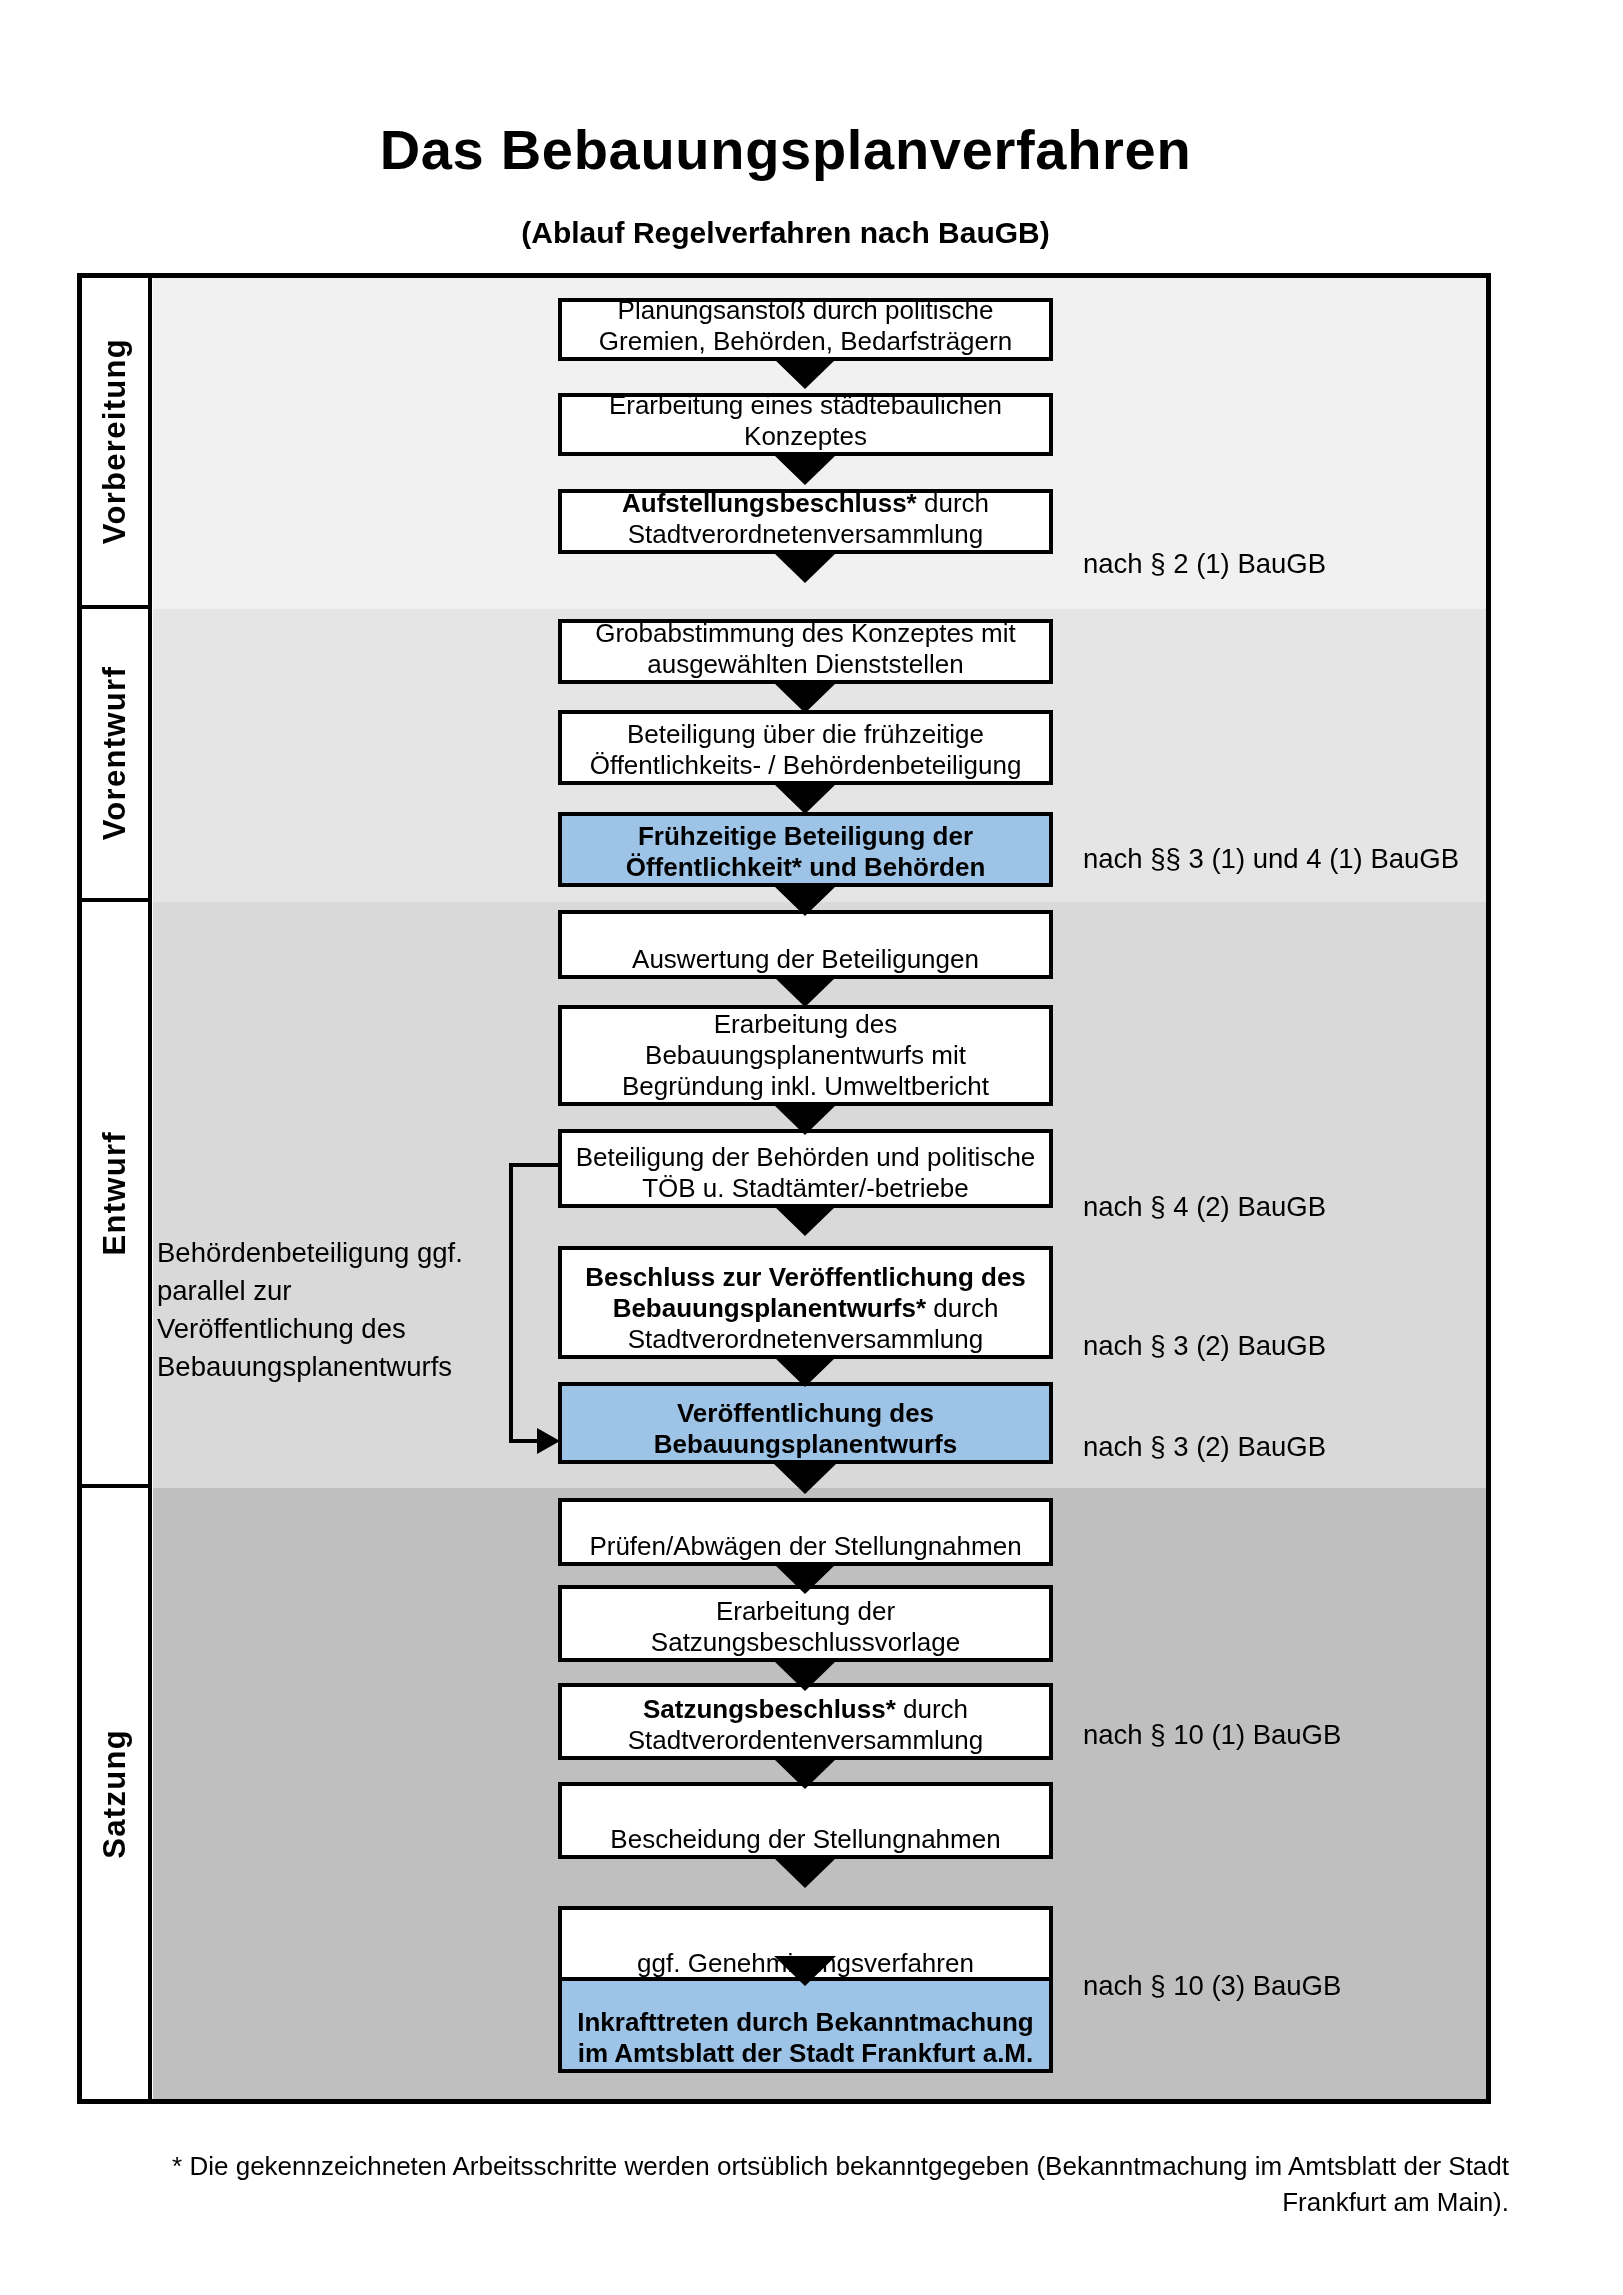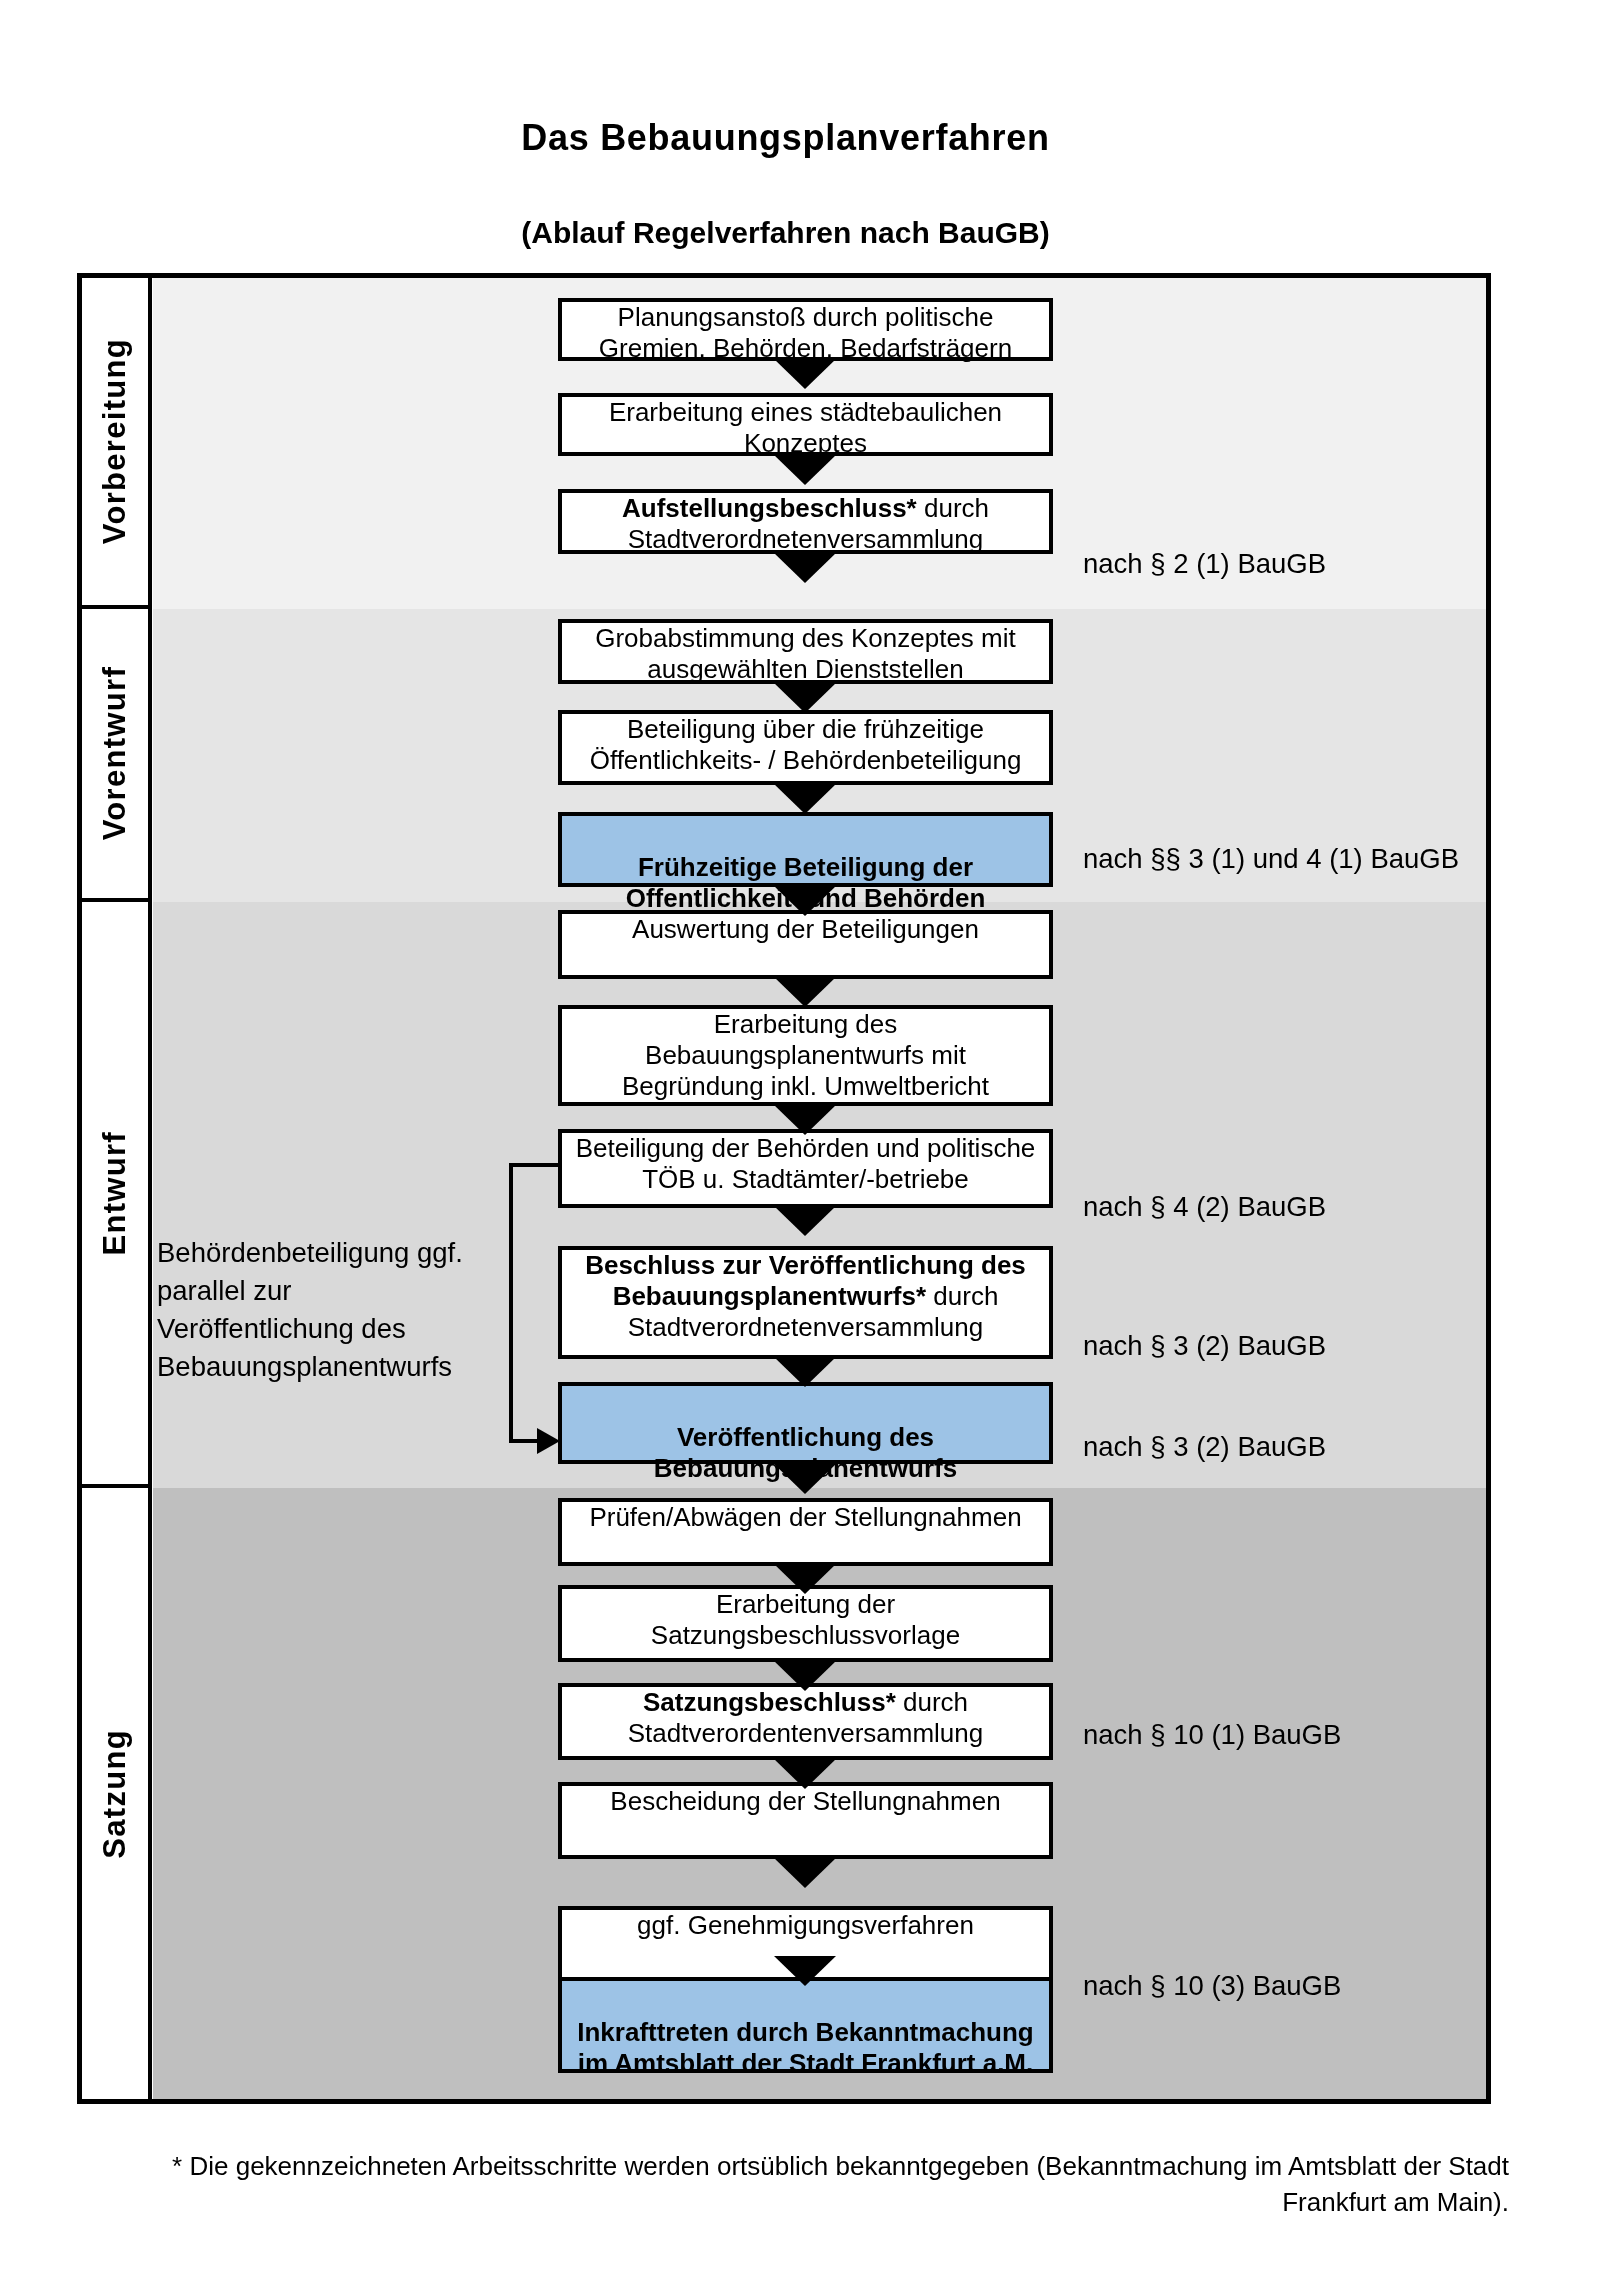--- a/index.html
+++ b/index.html
@@ -2,21 +2,21 @@
 <html style="--highlight_blue: #9dc3e6; --section_vorbereitung_bg: #f1f1f1; --section_vorentwurf_bg: #e5e5e5; --section_entwurf_bg: #d9d9d9; --section_satzung_bg: #bfbfbf; --box_bg: #ffffff; --line_color: #000000;font-size:10.5px"><head>
 <meta charset="utf-8">
 <style>
   html,body{margin:0;padding:0;}
   body{
     width:1623px;height:2295px;position:relative;background:#ffffff;
     font-family:"Liberation Sans", sans-serif;color:#000;overflow:hidden;
   }
   .page-title{
     position:absolute;top:117px;left:0;width:1571px;text-align:center;
-    font-size:36px;font-weight:bold;letter-spacing:0.7px;
+    font-size:56px;font-weight:bold;letter-spacing:0.7px;
   }
   .page-subtitle{
     position:absolute;top:216px;left:0;width:1571px;text-align:center;
     font-size:30px;font-weight:bold;
   }
   
   .frame{
     position:absolute;left:77px;top:273px;width:1414px;height:1831px;
     border:5.2px solid var(--line_color,#000);box-sizing:border-box;z-index:5;
     pointer-events:none;
@@ -39,21 +39,21 @@
   }
   .phase-cell:last-child{border-bottom:none;}
   .phase-cell span{
     writing-mode:vertical-rl;transform:rotate(180deg);
     font-size:31px;font-weight:bold;letter-spacing:1.3px;white-space:nowrap;
   }
   
   .box{
     position:absolute;left:558px;width:495px;z-index:3;
     background:var(--box_bg,#ffffff);border:4.6px solid var(--line_color,#000);
-    box-sizing:border-box;display:flex;align-items:flex-start;justify-content:center;
+    box-sizing:border-box;display:flex;align-items:flex-end;justify-content:center;
   }
   .box.highlight{background:var(--highlight_blue,#9dc3e6);}
   .box .box-text{
     width:100%;text-align:center;font-size:26px;line-height:31px;padding:0 9.2px;
   }
   .box.highlight .box-text{font-weight:bold;margin-top:36px;}
   .bb{font-weight:bold;}
   
   .arrow{
     position:absolute;left:774px;width:0;height:0;z-index:4;

